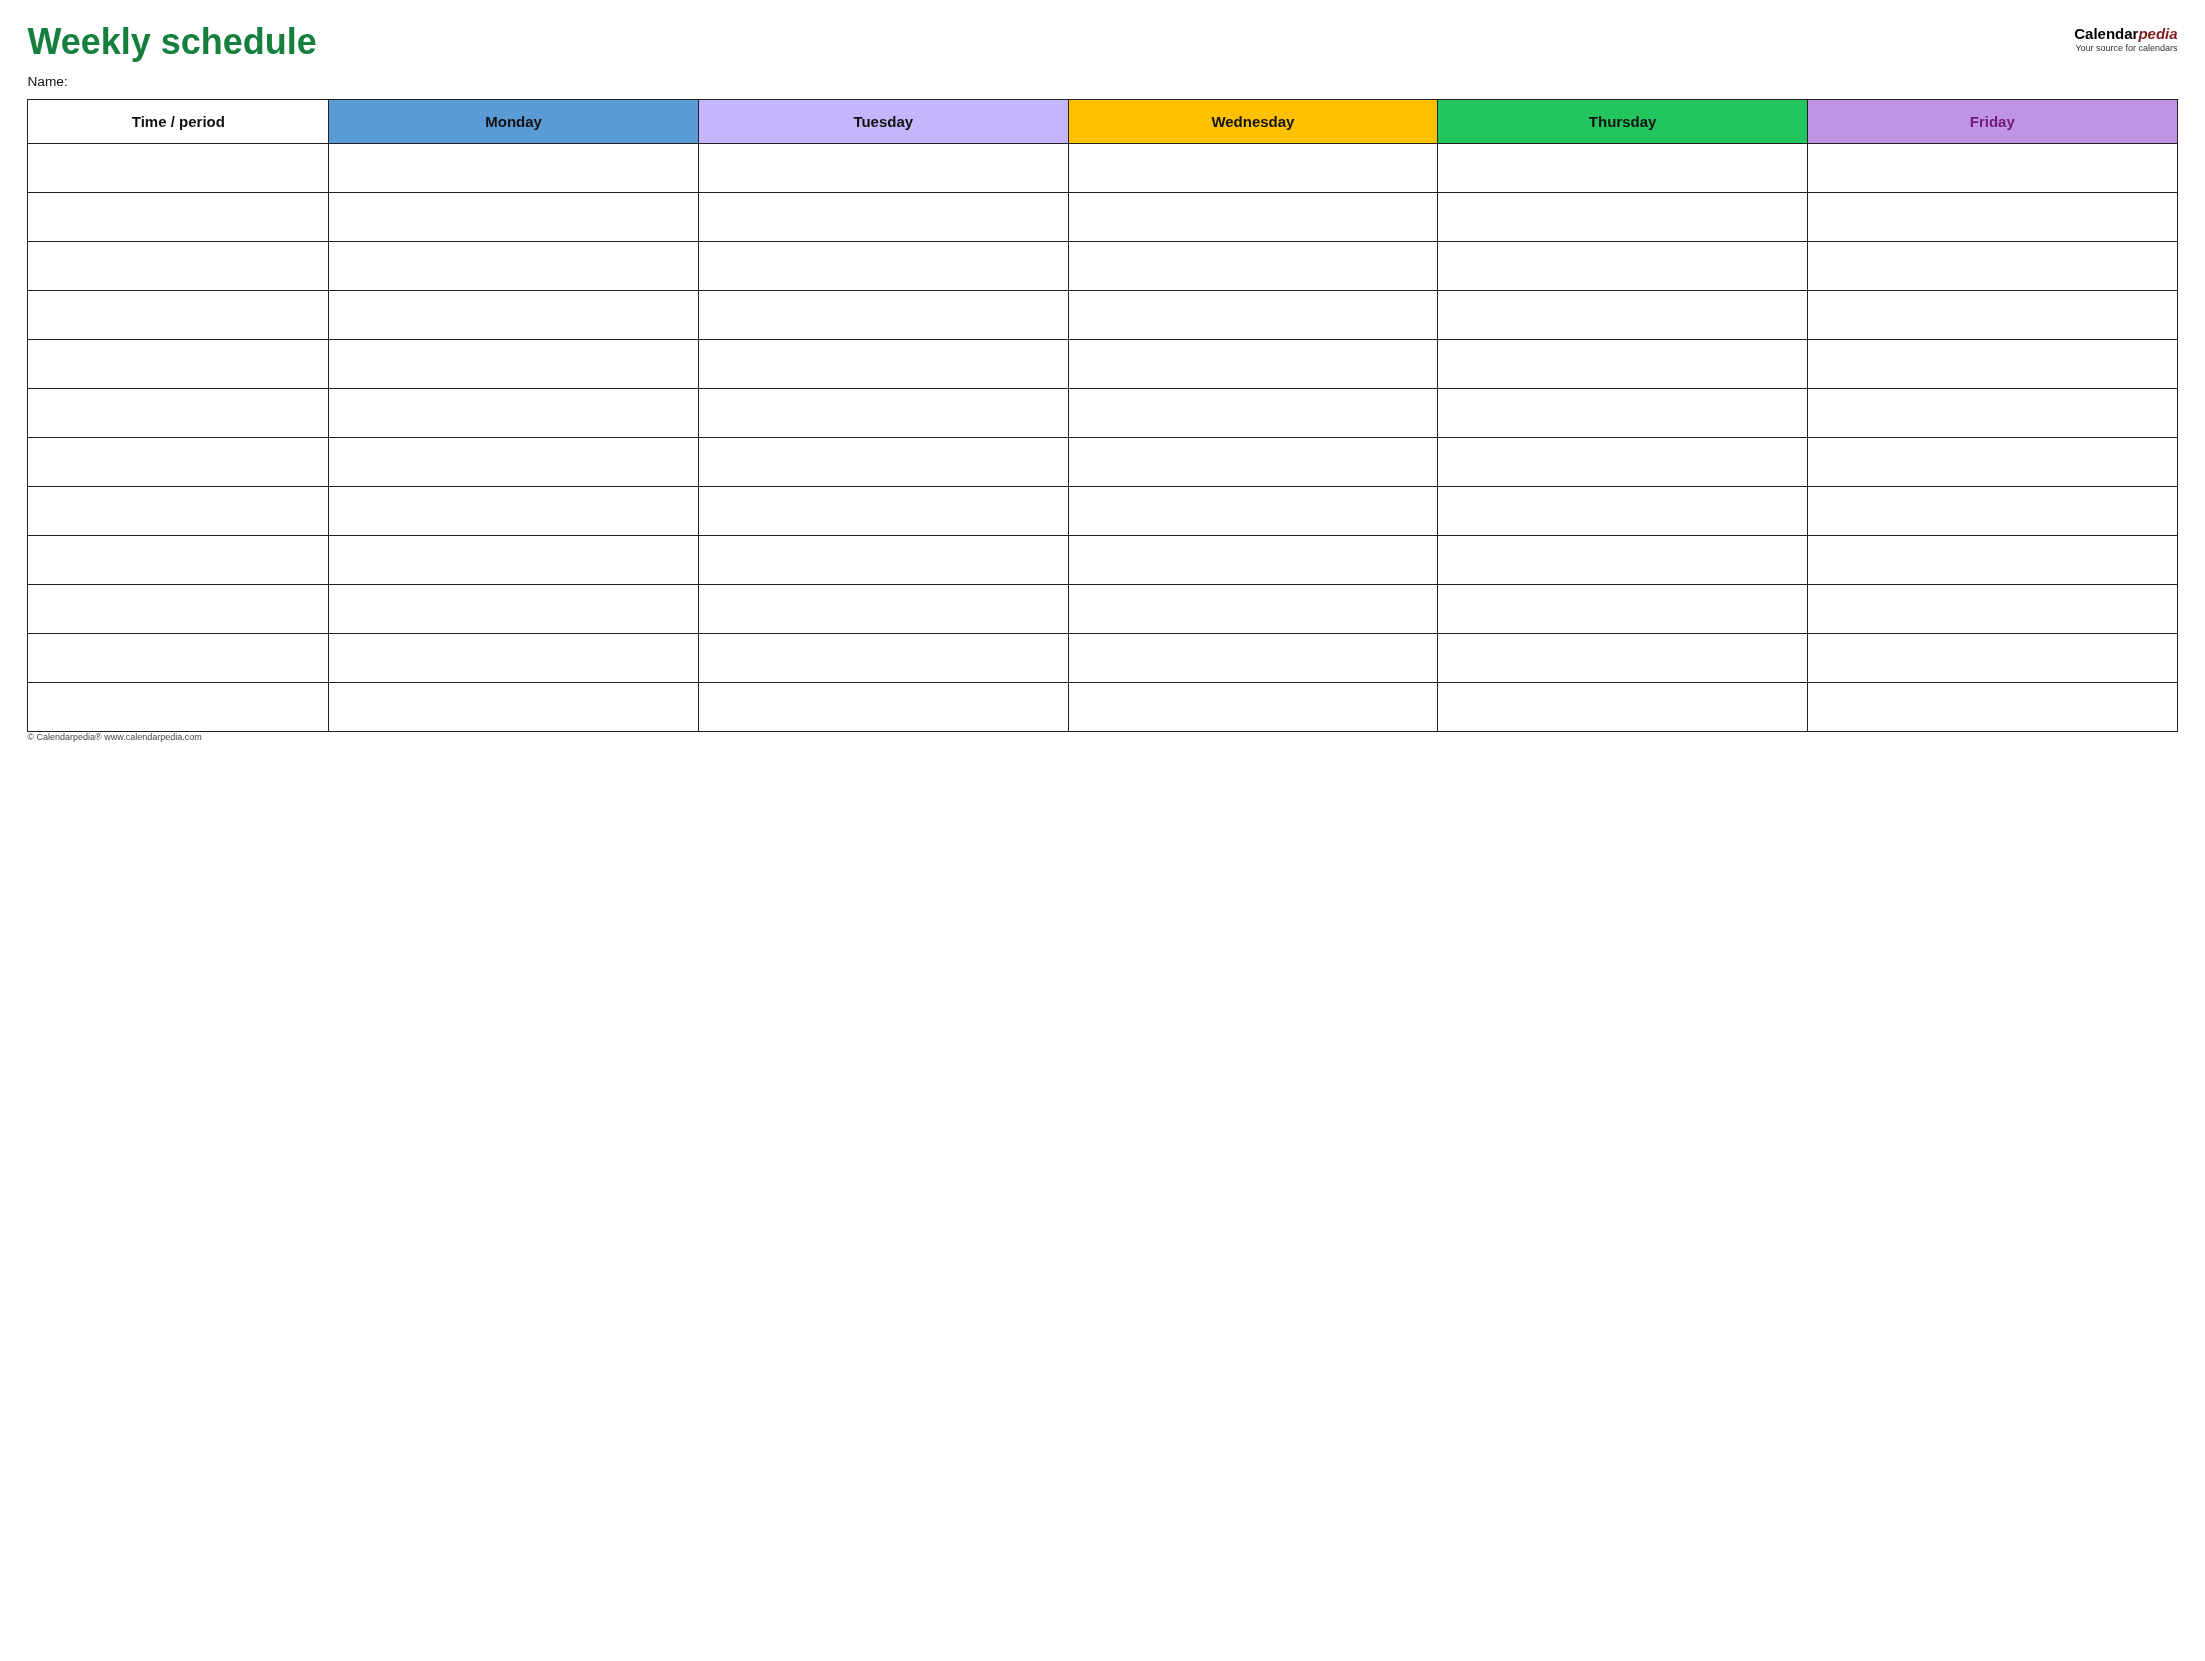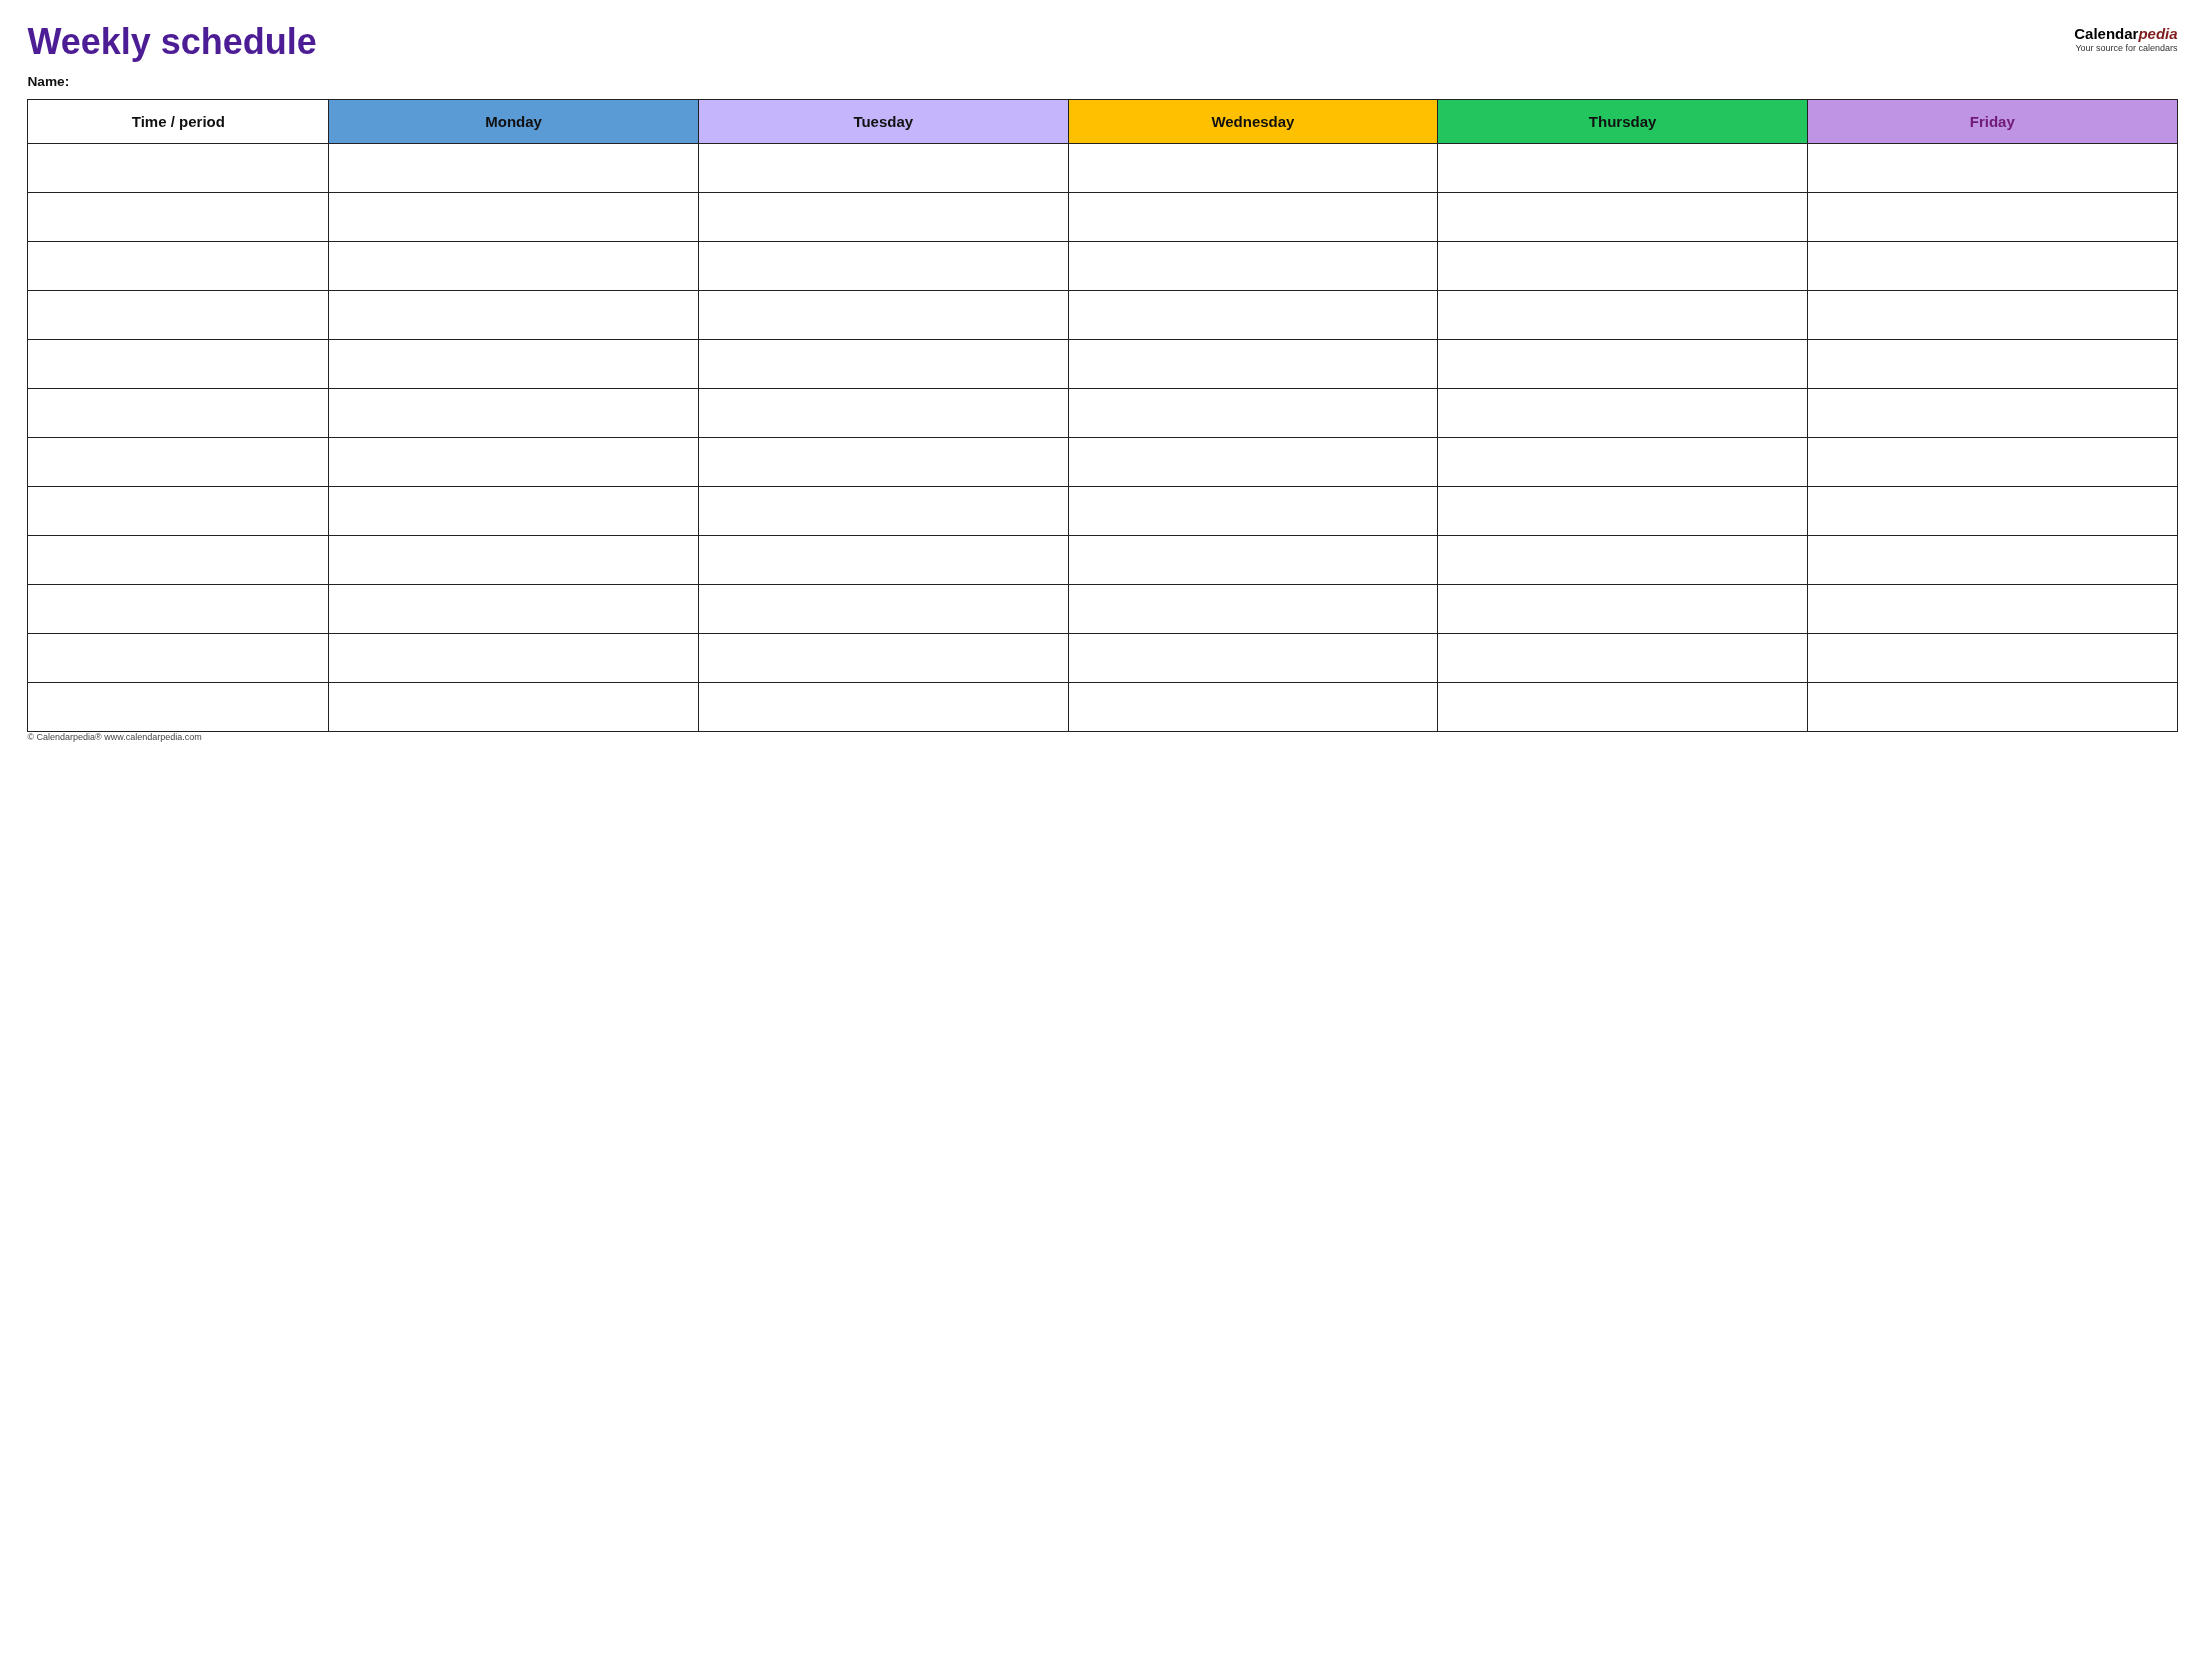--- a/index.html
+++ b/index.html
@@ -19,21 +19,21 @@
     .header-area {
       display: flex;
       justify-content: space-between;
       align-items: flex-start;
       margin-bottom: 12.4px;
     }
 
     .page-title {
       font-size: 36px;
       font-weight: 900;
-      color: #4c1d95;
+      color: #15803d;
       line-height: 1.1;
     }
 
     .logo-area {
       display: flex;
       flex-direction: column;
       align-items: flex-end;
       margin-top: 2.7px;
     }
 
@@ -55,21 +55,21 @@
     }
 
     .logo-sub {
       font-size: 9px;
       color: #333;
       margin-top: 1.4px;
     }
 
     .name-row {
       font-size: 13.7px;
-      font-weight: bold;
+      font-weight: normal;
       margin-bottom: 9.6px;
       color: #111;
     }
 
     .schedule-table {
       width: 100%;
       border-collapse: collapse;
       border: 1.4px solid #222;
     }
 

